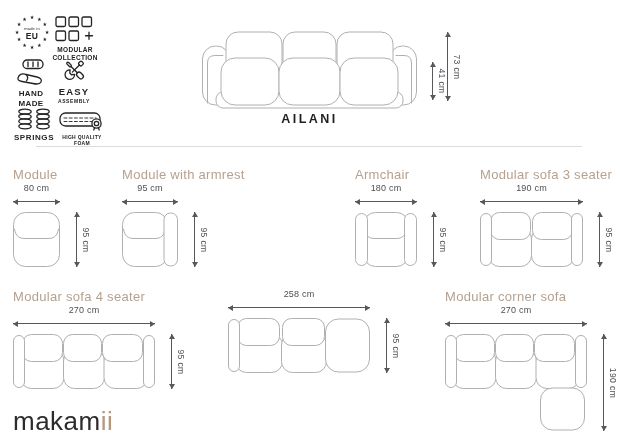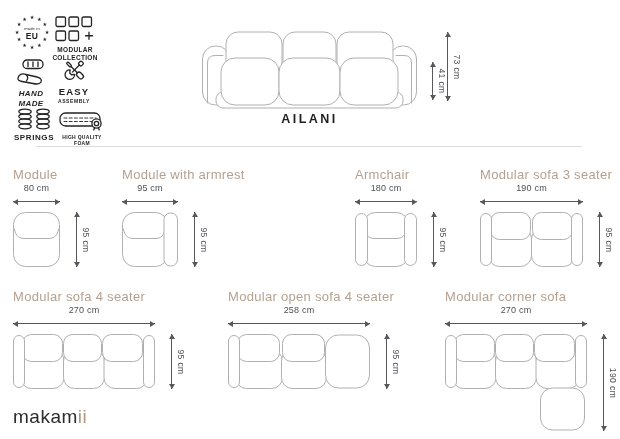--- a/index.html
+++ b/index.html
@@ -3,21 +3,21 @@
 <meta charset="utf-8">
 <style>
   html,body{margin:0;padding:0;background:#fff;}
   .page{position:relative;width:620px;height:439px;background:#ffffff;overflow:hidden;
         font-family:"Liberation Sans",sans-serif;color:#232323;}
 
   
   .badge{position:absolute;display:flex;flex-direction:column;align-items:center;gap:3px;}
   .badge-label{font-weight:700;color:#232323;text-align:center;line-height:1.2;}
   .lbl-modular{font-size:6.5px;letter-spacing:.3px;width:56px;}
-  .lbl-hand{font-size:8px;letter-spacing:.4px;width:34px;font-style:italic;}
+  .lbl-hand{font-size:8px;letter-spacing:.4px;width:34px;}
   .lbl-easy{font-size:9.5px;letter-spacing:1.2px;}
   .lbl-assembly{font-size:5px;letter-spacing:.6px;margin-top:1px;}
   .lbl-springs{font-size:8px;letter-spacing:.6px;}
   .lbl-foam{font-size:5px;letter-spacing:.3px;width:52px;}
   .icon-stroke{stroke:#232323;fill:none;stroke-width:1.3;stroke-linecap:round;stroke-linejoin:round;}
 
   
   .hero-svg{position:absolute;left:202px;top:30px;}
   .hero-title{position:absolute;left:202px;top:112px;width:215px;text-align:center;
               font-size:12.5px;font-weight:700;letter-spacing:2.5px;color:#1f1f21;}
@@ -44,21 +44,21 @@
   .vlabel{position:absolute;left:11px;top:50%;transform:translateY(-50%);
           writing-mode:vertical-rl;font-size:8.5px;color:#4e4f53;letter-spacing:.4px;white-space:nowrap;}
 
   
   .card{position:absolute;}
   .card-title{font-size:13px;color:#b5a190;letter-spacing:.3px;height:12px;margin-bottom:4px;white-space:nowrap;}
   .hdim{margin-bottom:6px;}
   .card-body{display:flex;align-items:flex-start;gap:10px;}
 
   
-  .logo{position:absolute;left:13px;top:406px;font-size:19px;font-weight:500;
+  .logo{position:absolute;left:13px;top:406px;font-size:26px;font-weight:500;
         letter-spacing:.5px;color:#2e2c2b;}
   .logo .accent{color:#b3977e;}
 </style>
 </head>
 <body>
 
 <div class="page">
 
   <div class="badge" style="left:13px;top:12px;">
     <svg width="38" height="40" viewBox="0 0 38 40">
@@ -283,21 +283,20 @@
         <rect class="draw" x="130.5" y="1.5" width="11" height="52" rx="5.5"></rect>
       </svg>
       <div class="vdim" style="height:55px;">
         <div class="varrow"></div>
         <div class="vlabel">95 cm</div>
       </div>
     </div>
   </div>
 
   <div class="card" style="left:228px;top:289px;">
-    <div class="card-title">Modular open sofa 4 seater</div>
     <div class="hdim" style="width:142px;">
       <div class="dim-label">258 cm</div>
       <div class="harrow"></div>
     </div>
     <div class="card-body">
       <svg width="142" height="55" viewBox="0 0 142 55">
         <rect class="draw" x="7.5" y="16" width="47" height="38.5" rx="11"></rect>
         <rect class="draw" x="53.5" y="16" width="45" height="38.5" rx="11"></rect>
         <rect class="draw" x="9.5" y="0.5" width="42" height="27" rx="9"></rect>
         <rect class="draw" x="54.5" y="0.5" width="42" height="27" rx="9"></rect>

